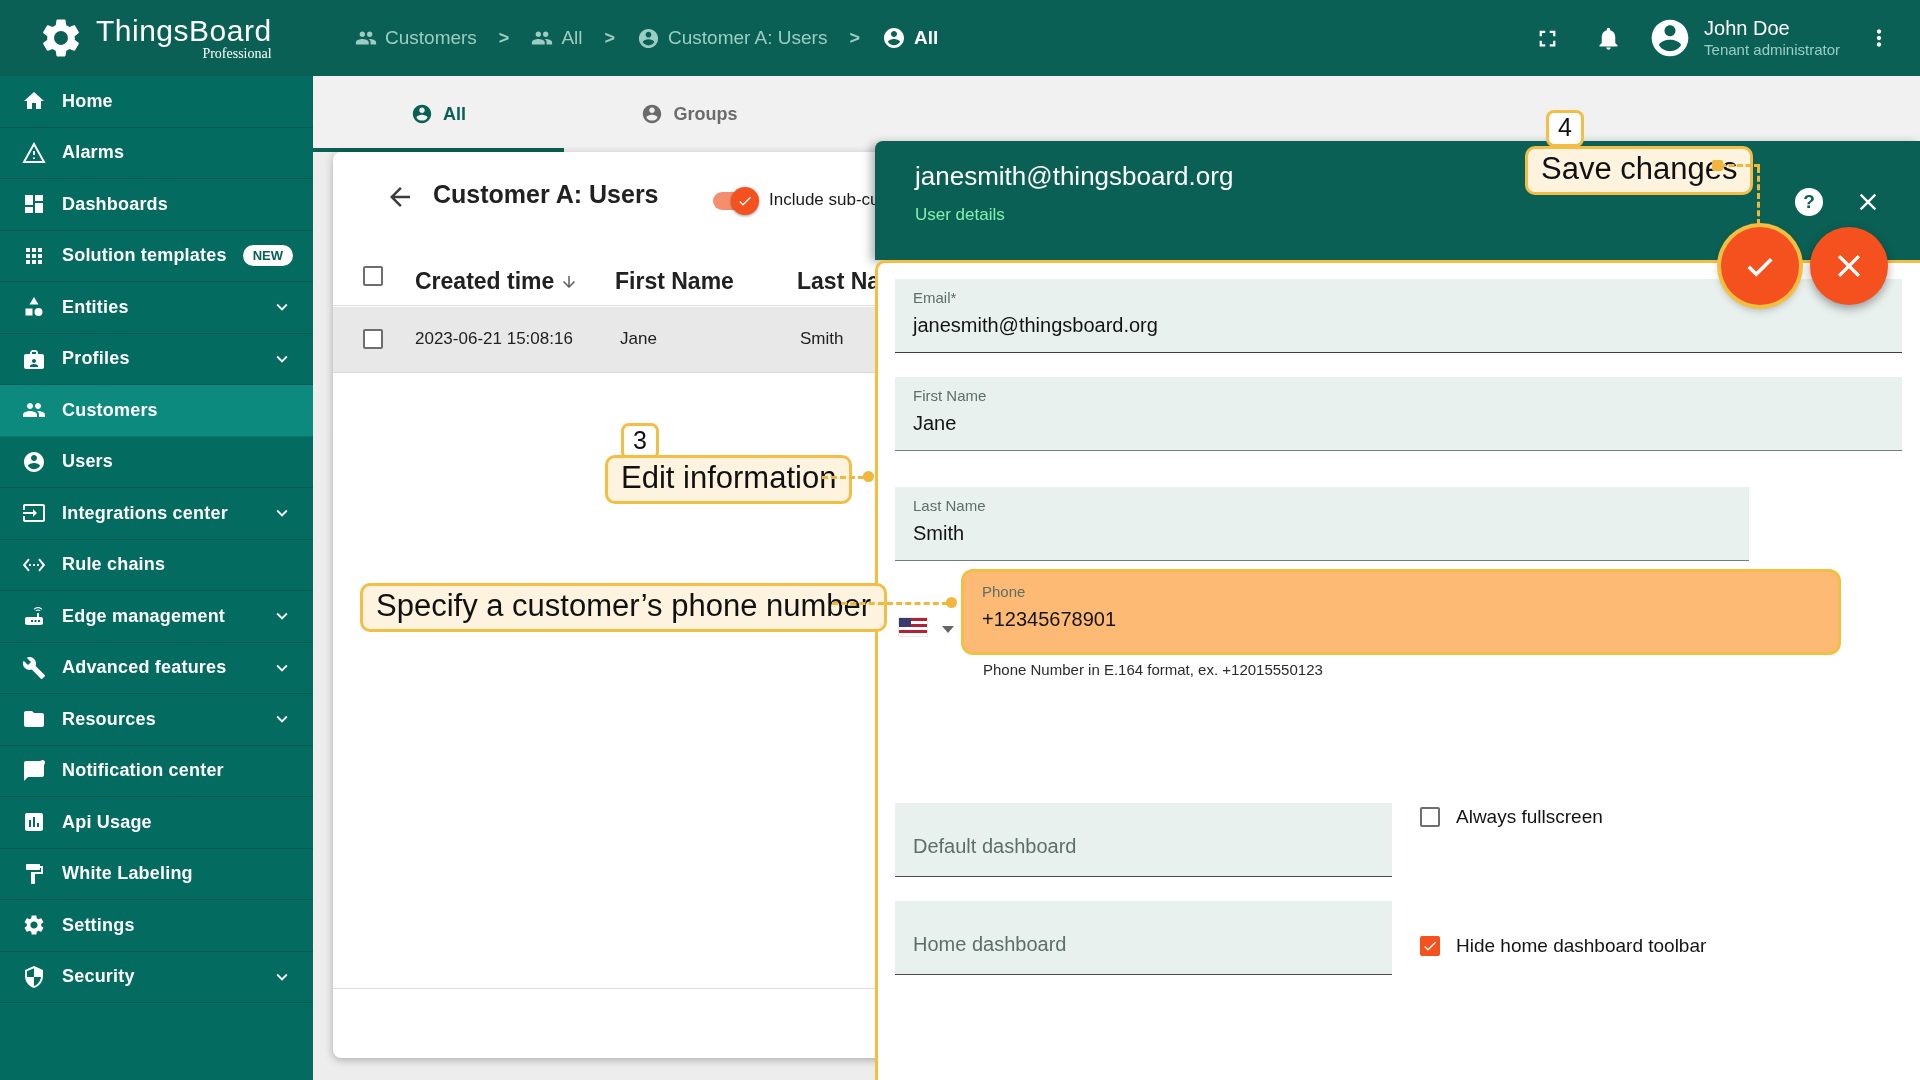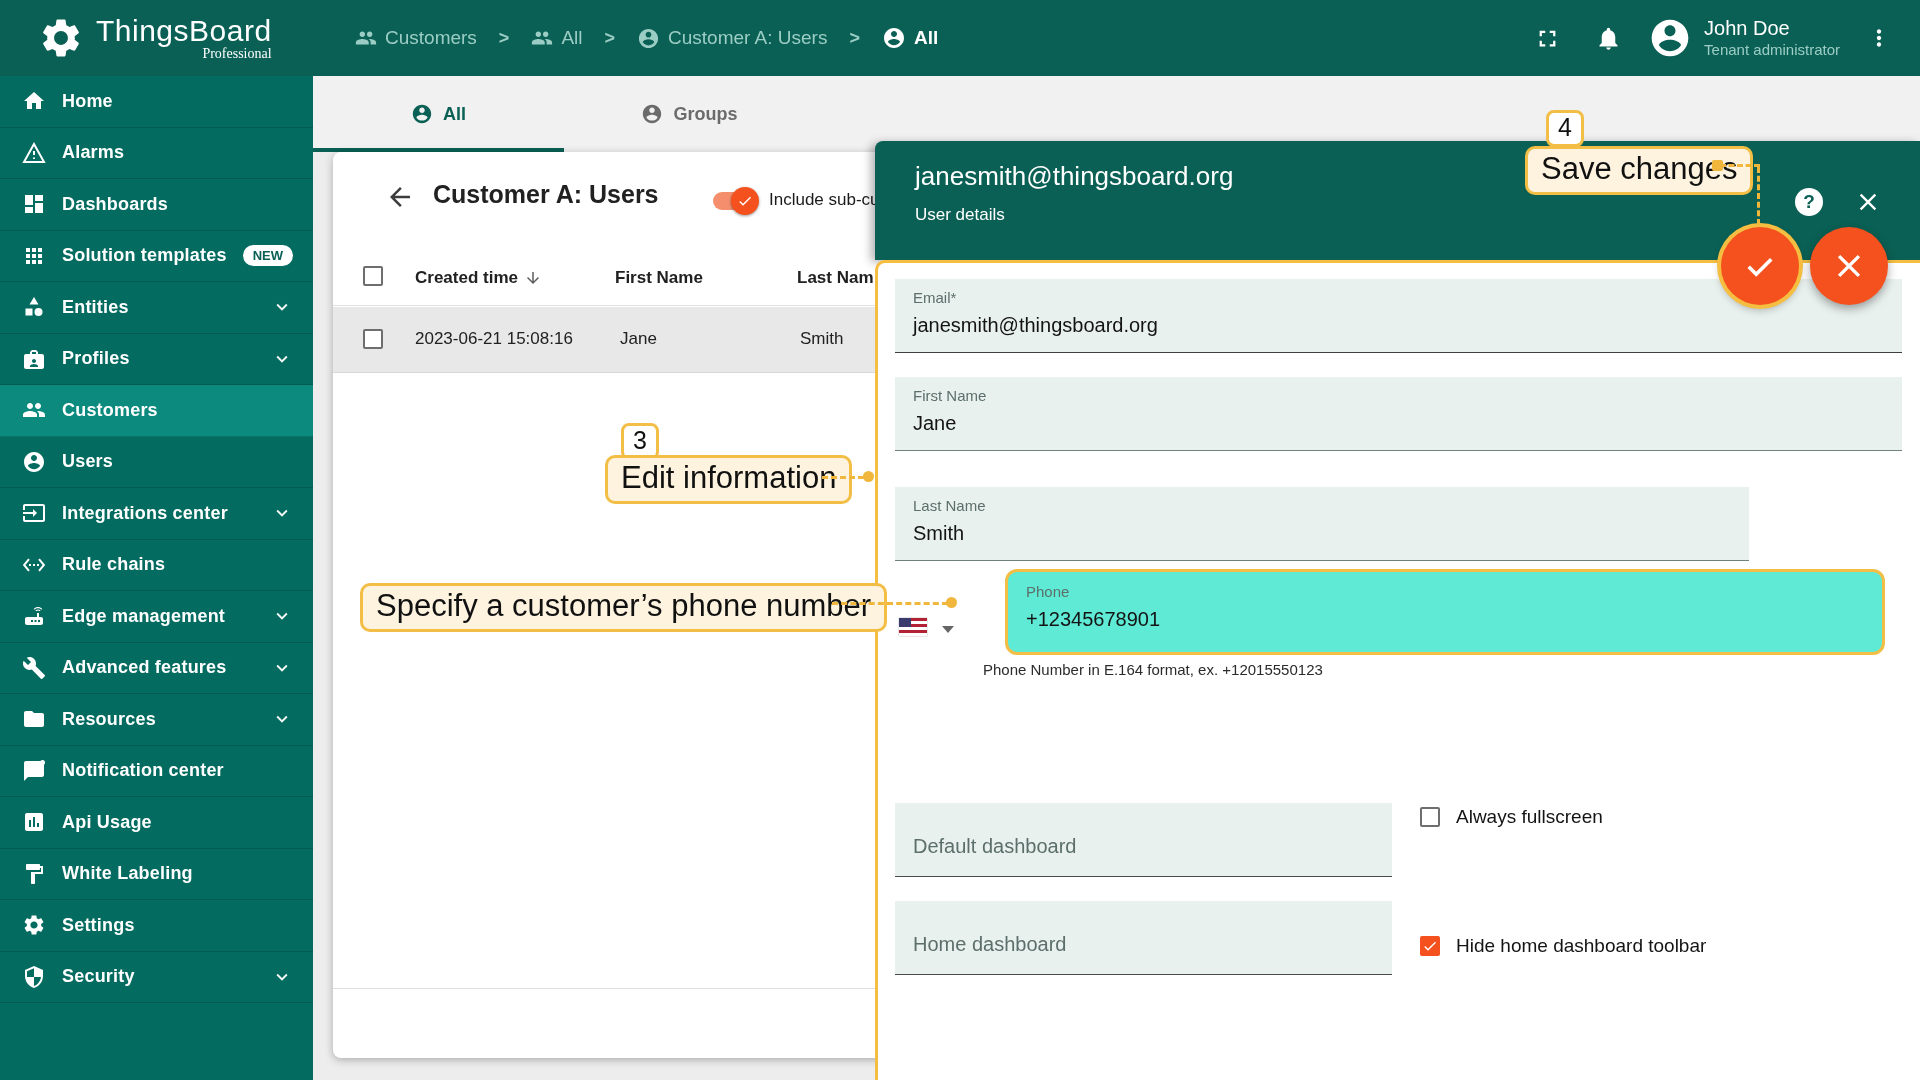--- a/index.html
+++ b/index.html
@@ -46,37 +46,37 @@
   .card { position:absolute; left:333px; top:152px; width:1554px; height:906px; background:#fff; border-radius:8px; box-shadow:0 2px 8px rgba(0,0,0,.28); z-index:5; }
   .back-btn { position:absolute; left:52px; top:30px; width:30px; height:30px; color:#3c3c3c; cursor:pointer; }
   .card-title { position:absolute; left:100px; top:28px; font-size:25px; font-weight:700; color:#212121; }
   .toggle { position:absolute; left:380px; top:40px; width:42px; height:18px; border-radius:9px; background:#F58E6C; cursor:pointer; }
   .toggle-knob { position:absolute; right:-4px; top:-5px; width:28px; height:28px; border-radius:50%; background:#F4511E; display:flex; align-items:center; justify-content:center; box-shadow:0 1px 3px rgba(0,0,0,.4); }
   .toggle-label { position:absolute; left:436px; top:38px; font-size:17px; color:#1b1b1b; white-space:nowrap; }
   .thead { position:absolute; left:0; top:100px; width:100%; height:54px; border-bottom:1px solid #e0e0e0; }
   .cb { width:20px; height:20px; border:2px solid #6e6e6e; border-radius:2px; background:#fff; cursor:pointer; }
   .cb.orange { background:#F4511E; border-color:#F4511E; display:flex; align-items:center; justify-content:center; }
   .thead .cb { position:absolute; left:30px; top:14px; }
-  .th { position:absolute; font-size:17px; font-weight:700; color:#212121; top:16px; display:flex; gap:6px; align-items:center;text-align:right; }
+  .th { position:absolute; font-size:23px; font-weight:700; color:#212121; top:16px; display:flex; gap:6px; align-items:center;text-align:right; }
   .trow { position:absolute; left:0; top:155px; width:100%; height:66px; background:#e8e8e8; border-bottom:1px solid #d7d7d7; cursor:pointer; }
   .trow .cb { position:absolute; left:30px; top:22px; }
   .td { position:absolute; top:22px; font-size:17px; color:#212121; }
   .tfoot-line { position:absolute; left:0; top:836px; width:100%; height:1px; background:#e0e0e0; }
 
   
   .panel-header { position:absolute; left:875px; top:141px; width:1045px; height:119px; background:#0A6054; border-radius:8px 0 0 0; z-index:20; box-shadow:-4px 2px 10px rgba(0,0,0,.3); }
   .panel-title { position:absolute; left:40px; top:20px; font-size:26px; color:#fff; }
-  .panel-subtitle { position:absolute; left:40px; top:64px; font-size:17px; color:#ffffff; }
+  .panel-subtitle { position:absolute; left:40px; top:64px; font-size:17px; color:#86efac; }
   .help-circle { position:absolute; left:1795px; top:188px; width:28px; height:28px; background:#fff; border-radius:50%; color:#0A6054; font-weight:700; font-size:19px; display:flex; align-items:center; justify-content:center; z-index:25; cursor:pointer; }
   .close-x { position:absolute; left:1854px; top:188px; width:28px; height:28px; color:#fff; z-index:25; cursor:pointer; }
   .panel-body { position:absolute; left:875px; top:260px; width:1045px; height:824px; background:#fff; border:3px solid #F5BE41; border-right:none; border-radius:10px 0 0 0; z-index:20; }
   .field { position:absolute; background:#E9F1EF; border-bottom:1px solid #70817c; padding:10px 16px 0 18px; }
   .flabel { font-size:15px; color:#5c6f6a; }
   .fvalue { font-size:20px; color:#141414; margin-top:8px; }
-  .phone-wrap { position:absolute; left:83px; top:306px; width:880px; height:86px; background:#5eead4; border:3px solid #F2BE45; border-radius:12px; padding:11px 16px 0 18px;margin-left:44px; }
+  .phone-wrap { position:absolute; left:83px; top:306px; width:880px; height:86px; background:#fdba74; border:3px solid #F2BE45; border-radius:12px; padding:11px 16px 0 18px; }
   .hint { position:absolute; left:105px; top:398px; font-size:15px; color:#2b2b2b; }
   .flag { position:absolute; left:21px; top:355px; width:28px; height:18px; background:repeating-linear-gradient(#b22234 0 3px, #fff 3px 6px); box-shadow:0 0 1px rgba(0,0,0,.5); cursor:pointer; }
   .flag-canton { position:absolute; left:0; top:0; width:12px; height:9px; background:#3c3b6e; }
   .flag-arrow { position:absolute; left:64px; top:363px; width:0; height:0; border-left:6px solid transparent; border-right:6px solid transparent; border-top:7px solid #666; cursor:pointer; }
   .desc-box { position:absolute; left:17px; top:414px; width:991px; height:99px; background:#E9F1EF; border-bottom:1px solid #4a4a4a; padding:30px 16px 0 18px; }
   .desc-ph { font-size:20px; color:#5c6f6a; }
   .resize-ic { position:absolute; right:8px; bottom:6px; }
   .dash-field { position:absolute; left:17px; width:497px; height:74px; background:#E9F1EF; border-bottom:1px solid #4a4a4a; padding:32px 16px 0 18px; }
   .cbx-row { position:absolute; left:542px; display:flex; align-items:center; gap:16px; }
   .cbx-label { font-size:19px; color:#141414; }

